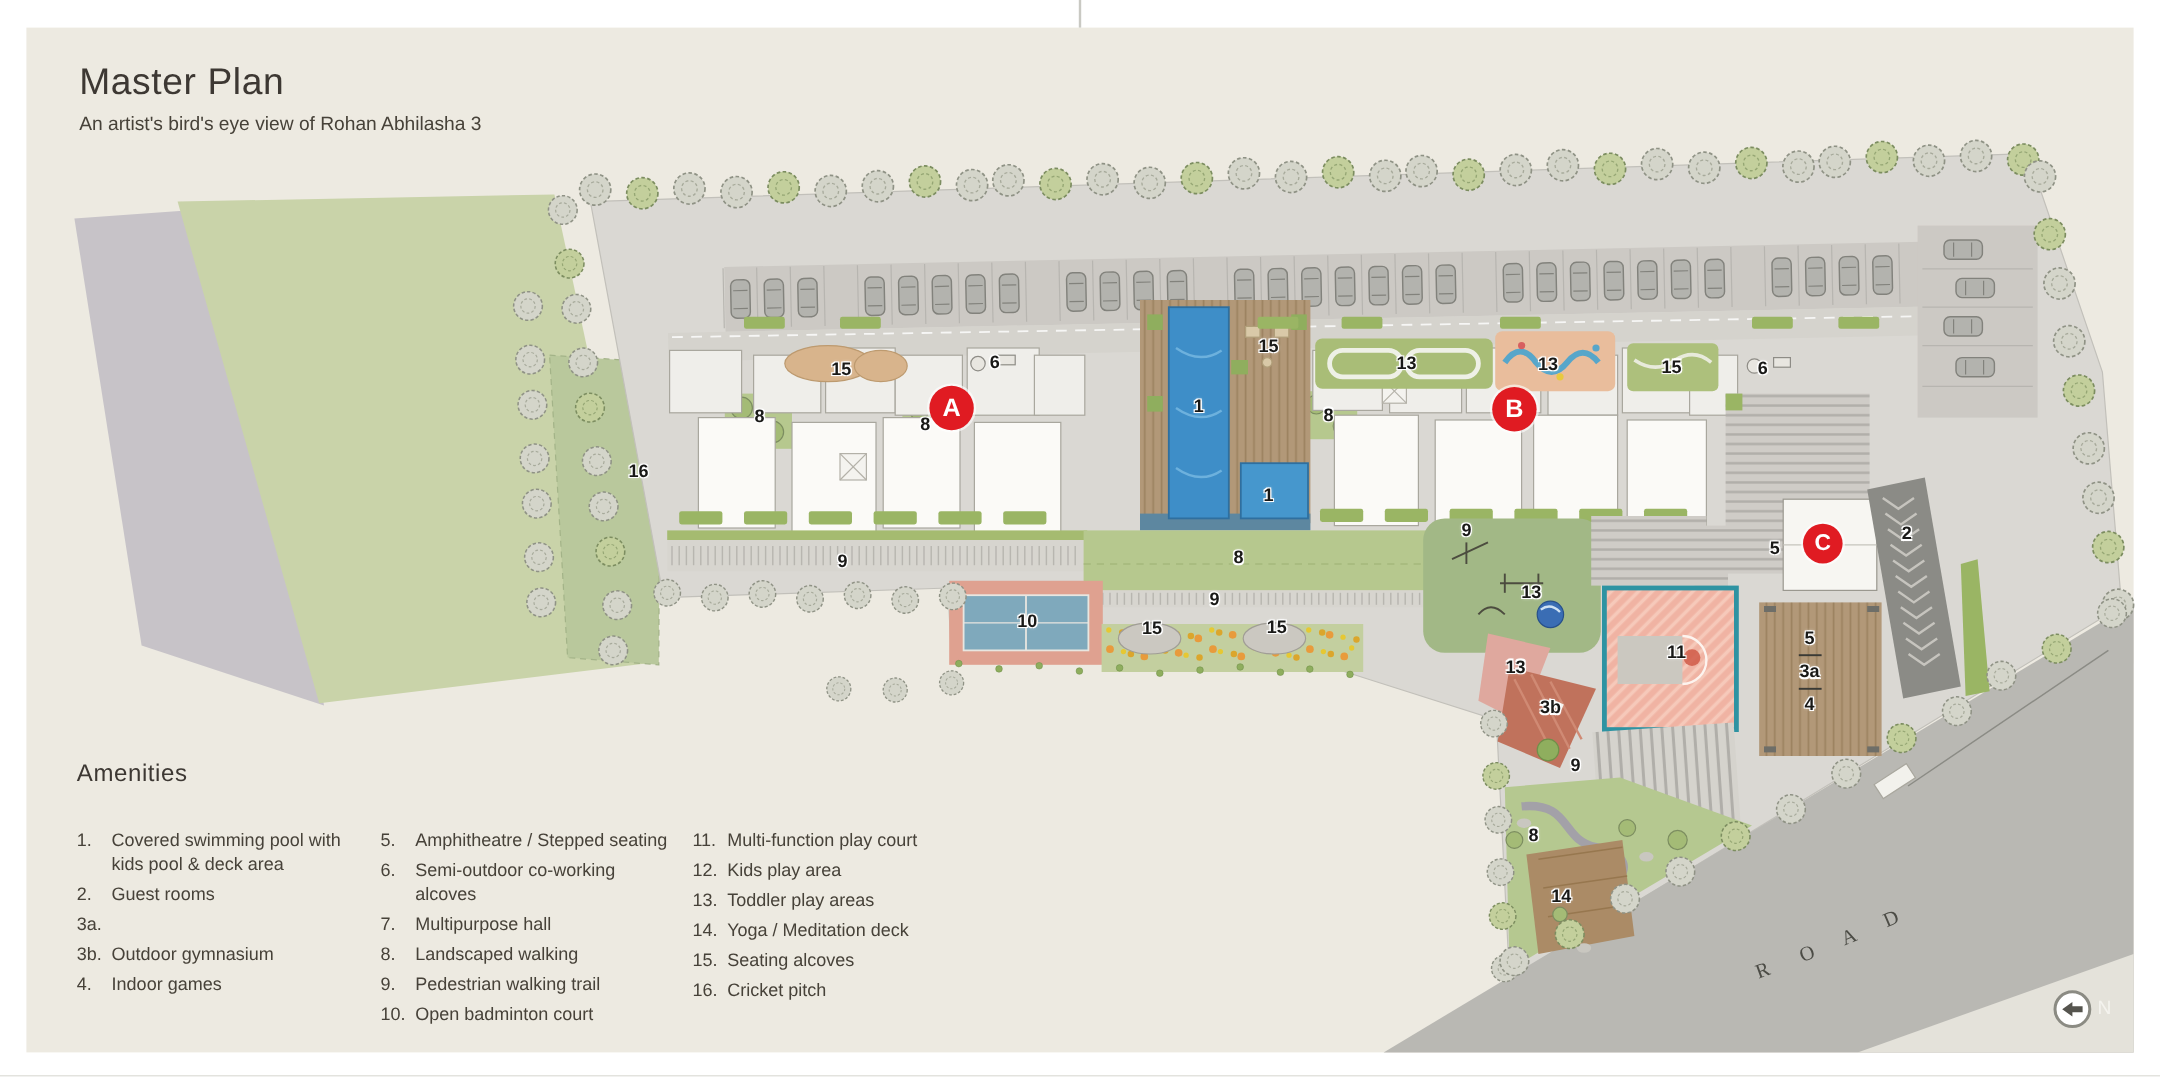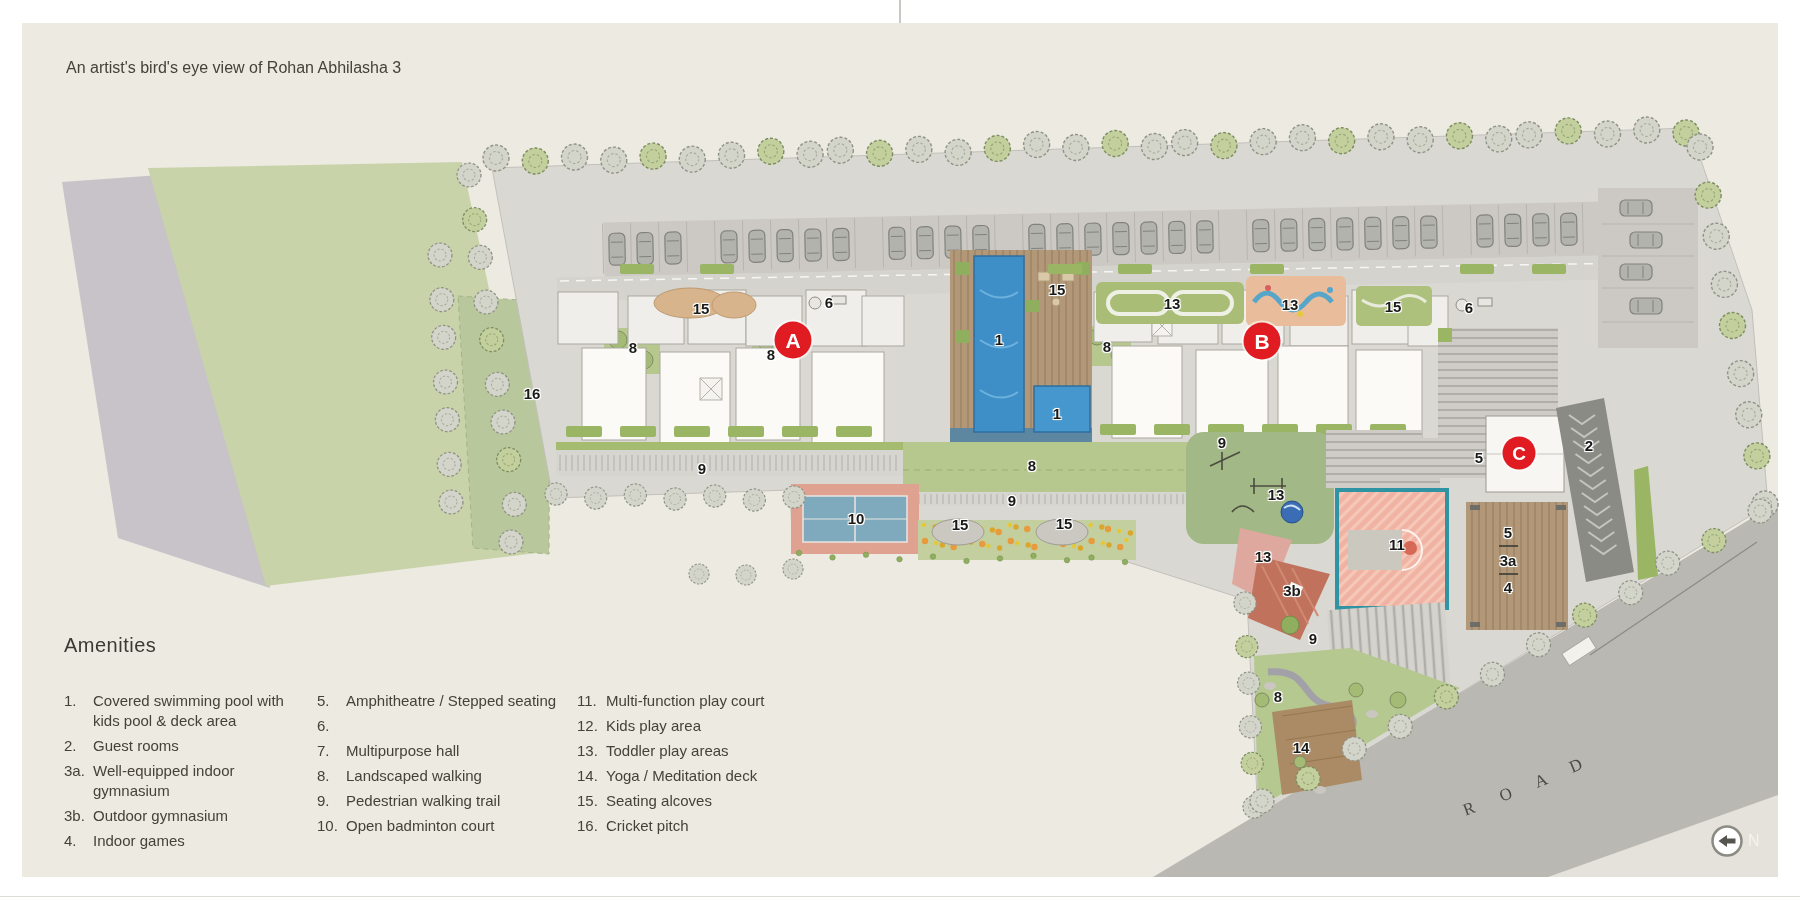--- a/index.html
+++ b/index.html
@@ -631,54 +631,55 @@
       <rect x="700" y="264" width="34" height="10" rx="2"></rect>
       <rect x="1048" y="264" width="34" height="10" rx="2"></rect>
       <rect x="1118" y="264" width="34" height="10" rx="2"></rect>
       <rect x="1250" y="264" width="34" height="10" rx="2"></rect>
       <rect x="1460" y="264" width="34" height="10" rx="2"></rect>
       <rect x="1532" y="264" width="34" height="10" rx="2"></rect>
     </g>
 </svg>
 
 <div class="header">
+  <div class="title">Master Plan</div>
   <div class="subtitle">An artist's bird's eye view of Rohan Abhilasha 3</div>
 </div>
 
 <div class="amen-head">Amenities</div>
 <div class="amen-col c0">
     <div class="am-row">
       <span class="num">1.</span>
       <span class="lbl">Covered swimming pool with
 kids pool &amp; deck area</span>
     </div>
     <div class="am-row">
       <span class="num">2.</span>
       <span class="lbl">Guest rooms</span>
     </div>
     <div class="am-row">
       <span class="num">3a.</span>
-      <span class="lbl">Well-equipped indoor gymnasium</span>
     </div>
     <div class="am-row">
       <span class="num">3b.</span>
       <span class="lbl">Outdoor gymnasium</span>
     </div>
     <div class="am-row">
       <span class="num">4.</span>
       <span class="lbl">Indoor games</span>
     </div>
   </div>
 <div class="amen-col c1">
     <div class="am-row">
       <span class="num">5.</span>
       <span class="lbl">Amphitheatre / Stepped seating</span>
     </div>
     <div class="am-row">
       <span class="num">6.</span>
+      <span class="lbl">Semi-outdoor co-working alcoves</span>
     </div>
     <div class="am-row">
       <span class="num">7.</span>
       <span class="lbl">Multipurpose hall</span>
     </div>
     <div class="am-row">
       <span class="num">8.</span>
       <span class="lbl">Landscaped walking</span>
     </div>
     <div class="am-row">

